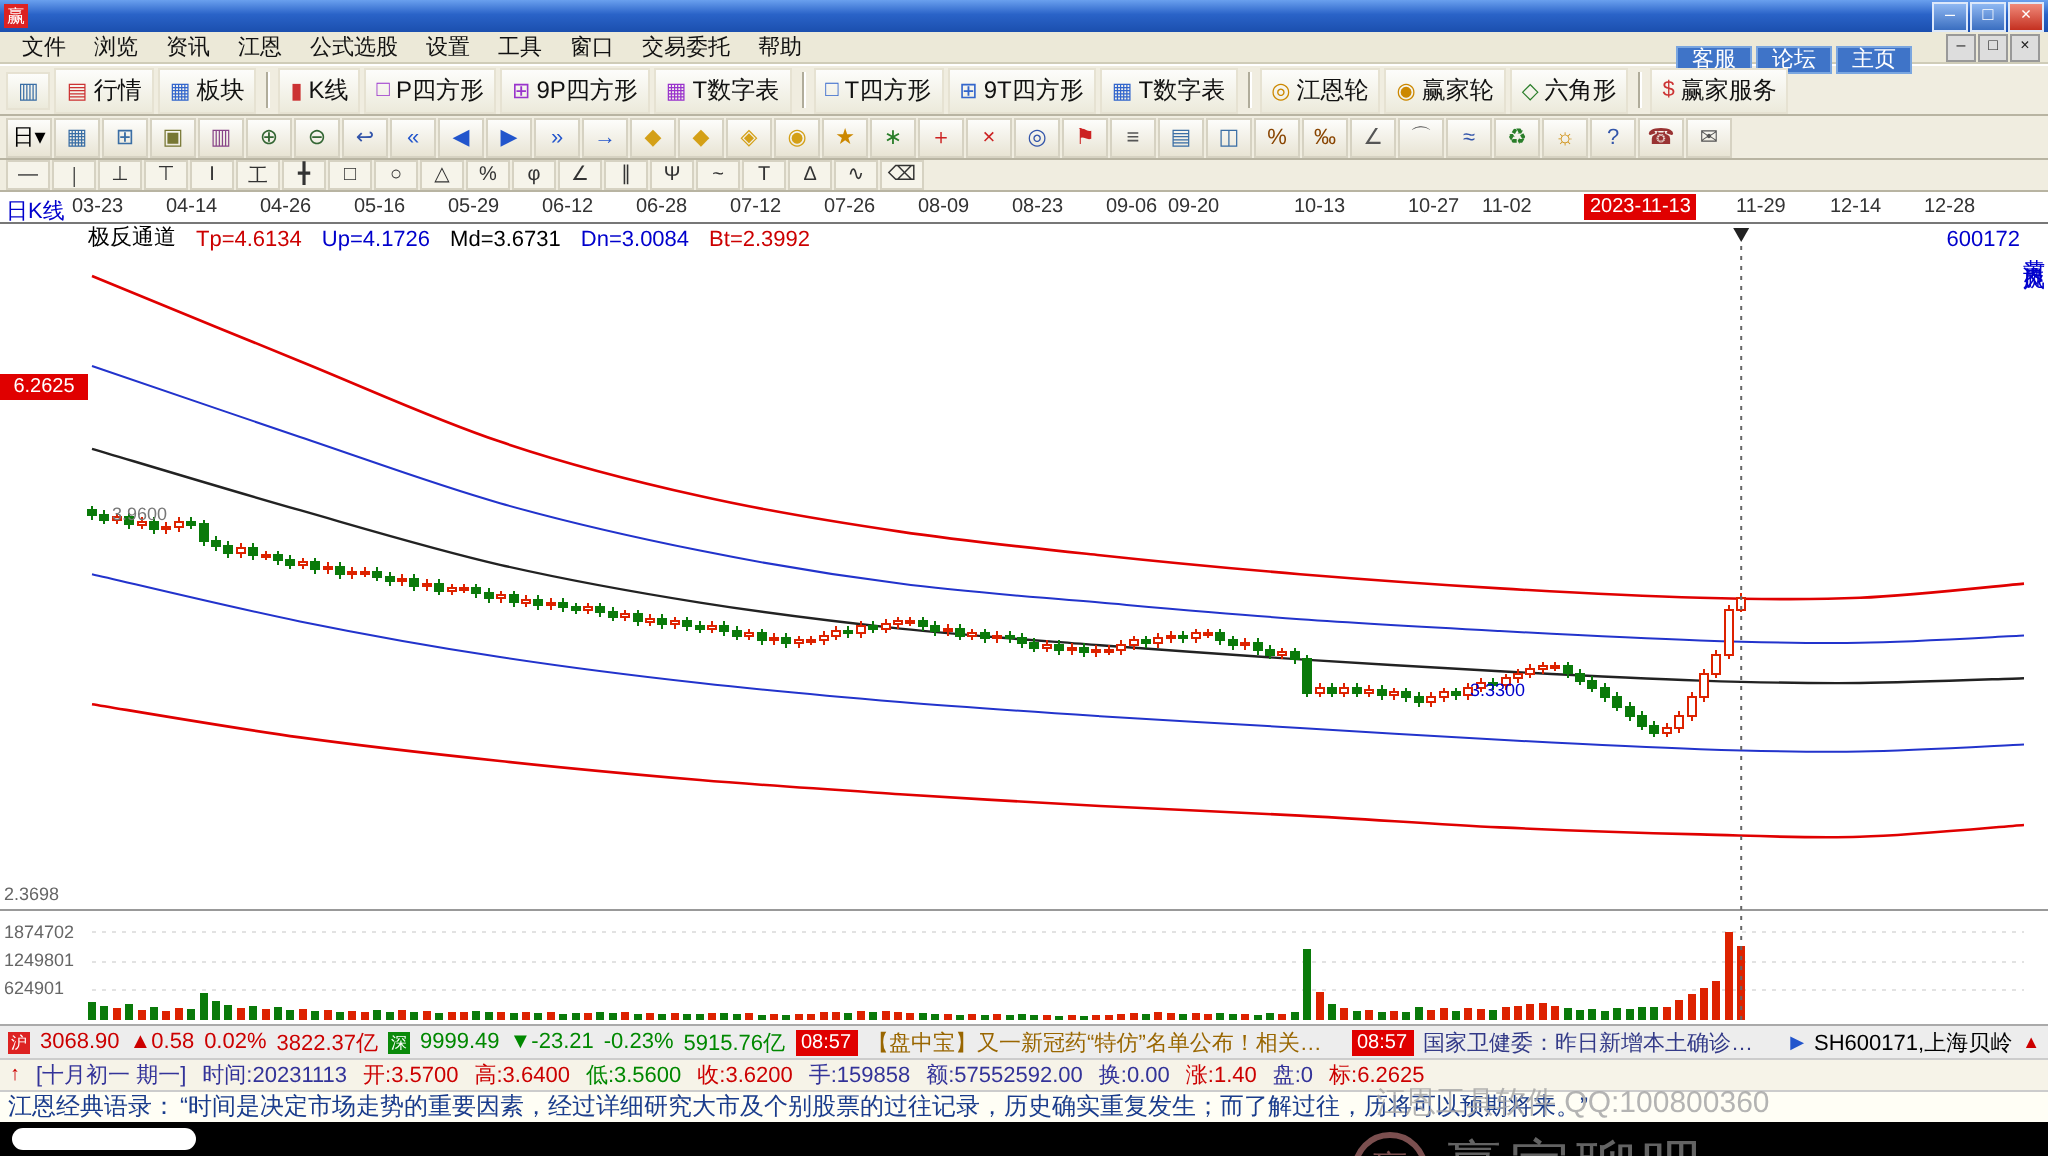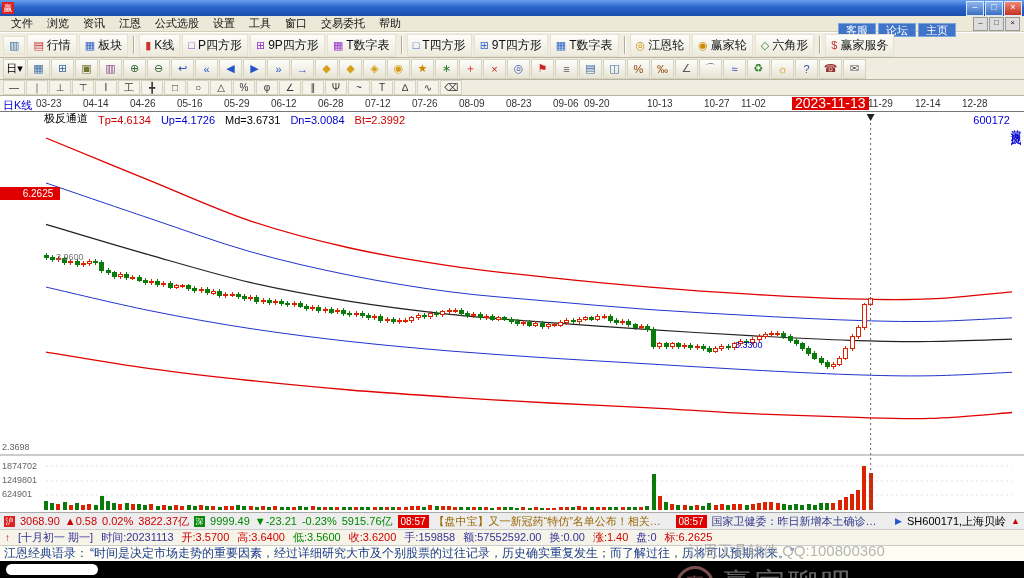--- a/index.html
+++ b/index.html
@@ -43,32 +43,32 @@
     align-items:center;gap:1px;padding:0 3px;box-sizing:border-box;}
   .tb3-btn{width:20px;height:13px;border:1px solid #d6d2c2;background:#f6f4ea;display:flex;
     align-items:center;justify-content:center;font-size:10px;color:#333;}
 
   
   .daterow{position:relative;height:16px;background:#fff;border-bottom:1px solid #777;
     box-sizing:border-box;font-size:10px;color:#333;}
   .ktab{position:absolute;left:3px;top:2px;color:#0000cc;font-size:11px;}
   .date{position:absolute;top:2px;}
   .date-marker{position:absolute;top:1px;background:#e00000;color:#fff;padding:0 3px;
-    font-size:14px;line-height:13px;}
+    font-size:10px;line-height:13px;}
 
   
   .chart{position:relative;height:400px;background:#fff;}
   .chart svg{position:absolute;left:0;top:0;}
   .chinfo{position:absolute;left:44px;top:0;height:14px;display:flex;gap:10px;
     align-items:flex-end;font-size:11px;}
   .code{position:absolute;top:2px;right:14px;color:#0000cc;font-size:11px;}
   .vname{position:absolute;top:8px;right:1px;writing-mode:vertical-rl;color:#0000cc;
     font-size:11px;letter-spacing:2px;}
   .pmark{position:absolute;left:0;top:75px;width:44px;height:13px;background:#e00000;
-    color:#fff;font-size:10px;line-height:13px;text-align:center;padding-left:16px;}
+    color:#fff;font-size:10px;line-height:13px;text-align:center;}
   .lbl1{position:absolute;left:56px;top:140px;color:#777;font-size:9px;}
   .lbl2{position:absolute;left:735px;top:228px;color:#0000cc;font-size:9px;}
   .axisp{position:absolute;left:2px;top:330px;color:#666;font-size:9px;}
   .vol-lab{position:absolute;left:2px;color:#666;font-size:9px;}
   .wm1{position:absolute;left:688px;top:430px;color:#a8a8a8;font-size:15px;opacity:.85;
     pointer-events:none;}
   .wm2{position:absolute;left:676px;top:452px;display:flex;align-items:center;gap:8px;
     opacity:.55;pointer-events:none;}
   .wm2-logo{width:38px;height:38px;border-radius:50%;border:3px solid #e09090;color:#e09090;
     font-size:19px;display:flex;align-items:center;justify-content:center;box-sizing:border-box;}

